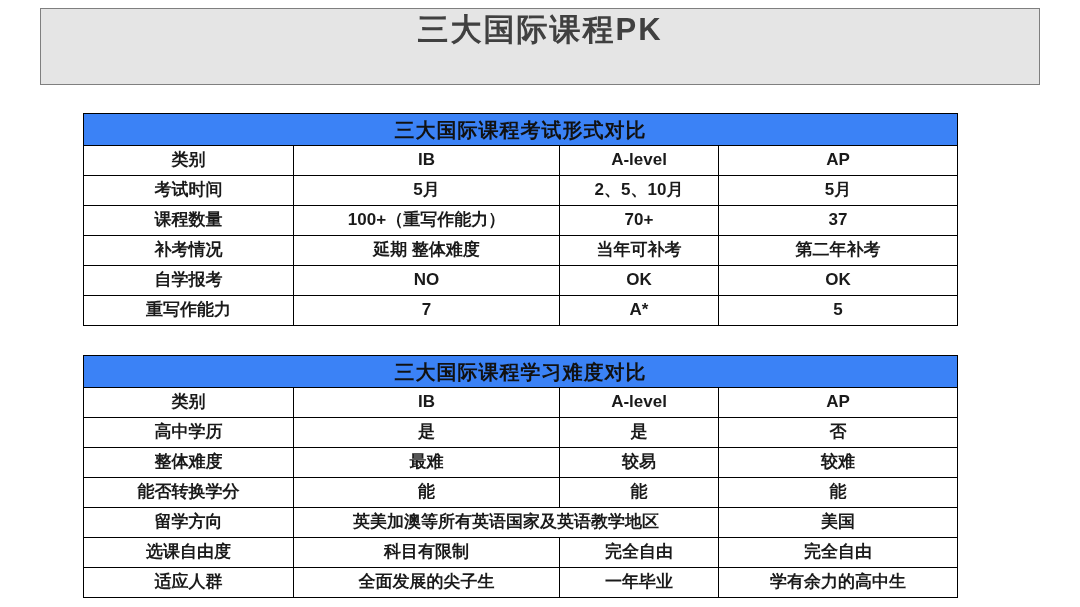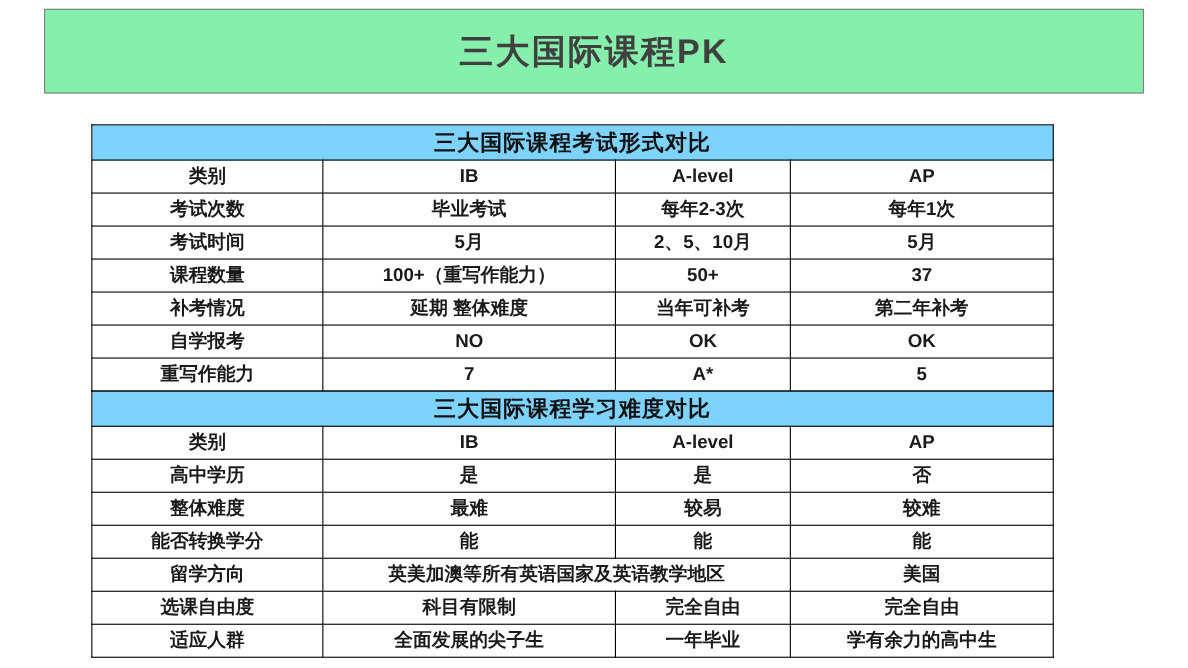--- a/index.html
+++ b/index.html
@@ -24,23 +24,22 @@
   
   .title-banner {
     position: absolute;
     left: 40px;
     top: 8px;
     width: 1000px;
     height: 77px;
     border: 1px solid #7f7f7f;
     box-sizing: border-box;
     display: flex;
-    align-items: center;
     justify-content: center;
-    background: #86efac;
+    background: #e5e5e5;
   }
   .title-banner .title-text {
     font-size: 31px;
     font-weight: bold;
     letter-spacing: 2px;
     color: #404040;
     font-family: "Liberation Sans", sans-serif;
   }
 
   
@@ -64,21 +63,21 @@
     vertical-align: middle;
     font-size: 17px;
     font-weight: bold;
     color: #1a1a1a;
     padding: 0;
     height: 29px;
     line-height: 1.1;
     font-family: "Liberation Sans", sans-serif;
   }
   table.cmp tr.banner-row td {
-    background: #7dd3fc;
+    background: #3b82f6;
     font-size: 20px;
     font-weight: bold;
     height: 31px;
     letter-spacing: 1px;
     color: #111111;
   }
   
   col.c0 { width: 210px; }
   col.c1 { width: 266px; }
   col.c2 { width: 159px; }
@@ -107,35 +106,29 @@
         <tr class="banner-row">
           <td colspan="4">三大国际课程考试形式对比</td>
         </tr>
         <tr>
           <td>类别</td>
           <td class="latin">IB</td>
           <td class="latin">A-level</td>
           <td class="latin">AP</td>
         </tr>
         <tr>
-          <td>考试次数</td>
-          <td>毕业考试</td>
-          <td>每年2-3次</td>
-          <td>每年1次</td>
-        </tr>
-        <tr>
           <td>考试时间</td>
           <td>5月</td>
           <td>2、5、10月</td>
           <td>5月</td>
         </tr>
         <tr>
           <td>课程数量</td>
           <td>100+（重写作能力）</td>
-          <td>50+</td>
+          <td>70+</td>
           <td>37</td>
         </tr>
         <tr>
           <td>补考情况</td>
           <td>延期 整体难度</td>
           <td>当年可补考</td>
           <td>第二年补考</td>
         </tr>
         <tr>
           <td>自学报考</td>

